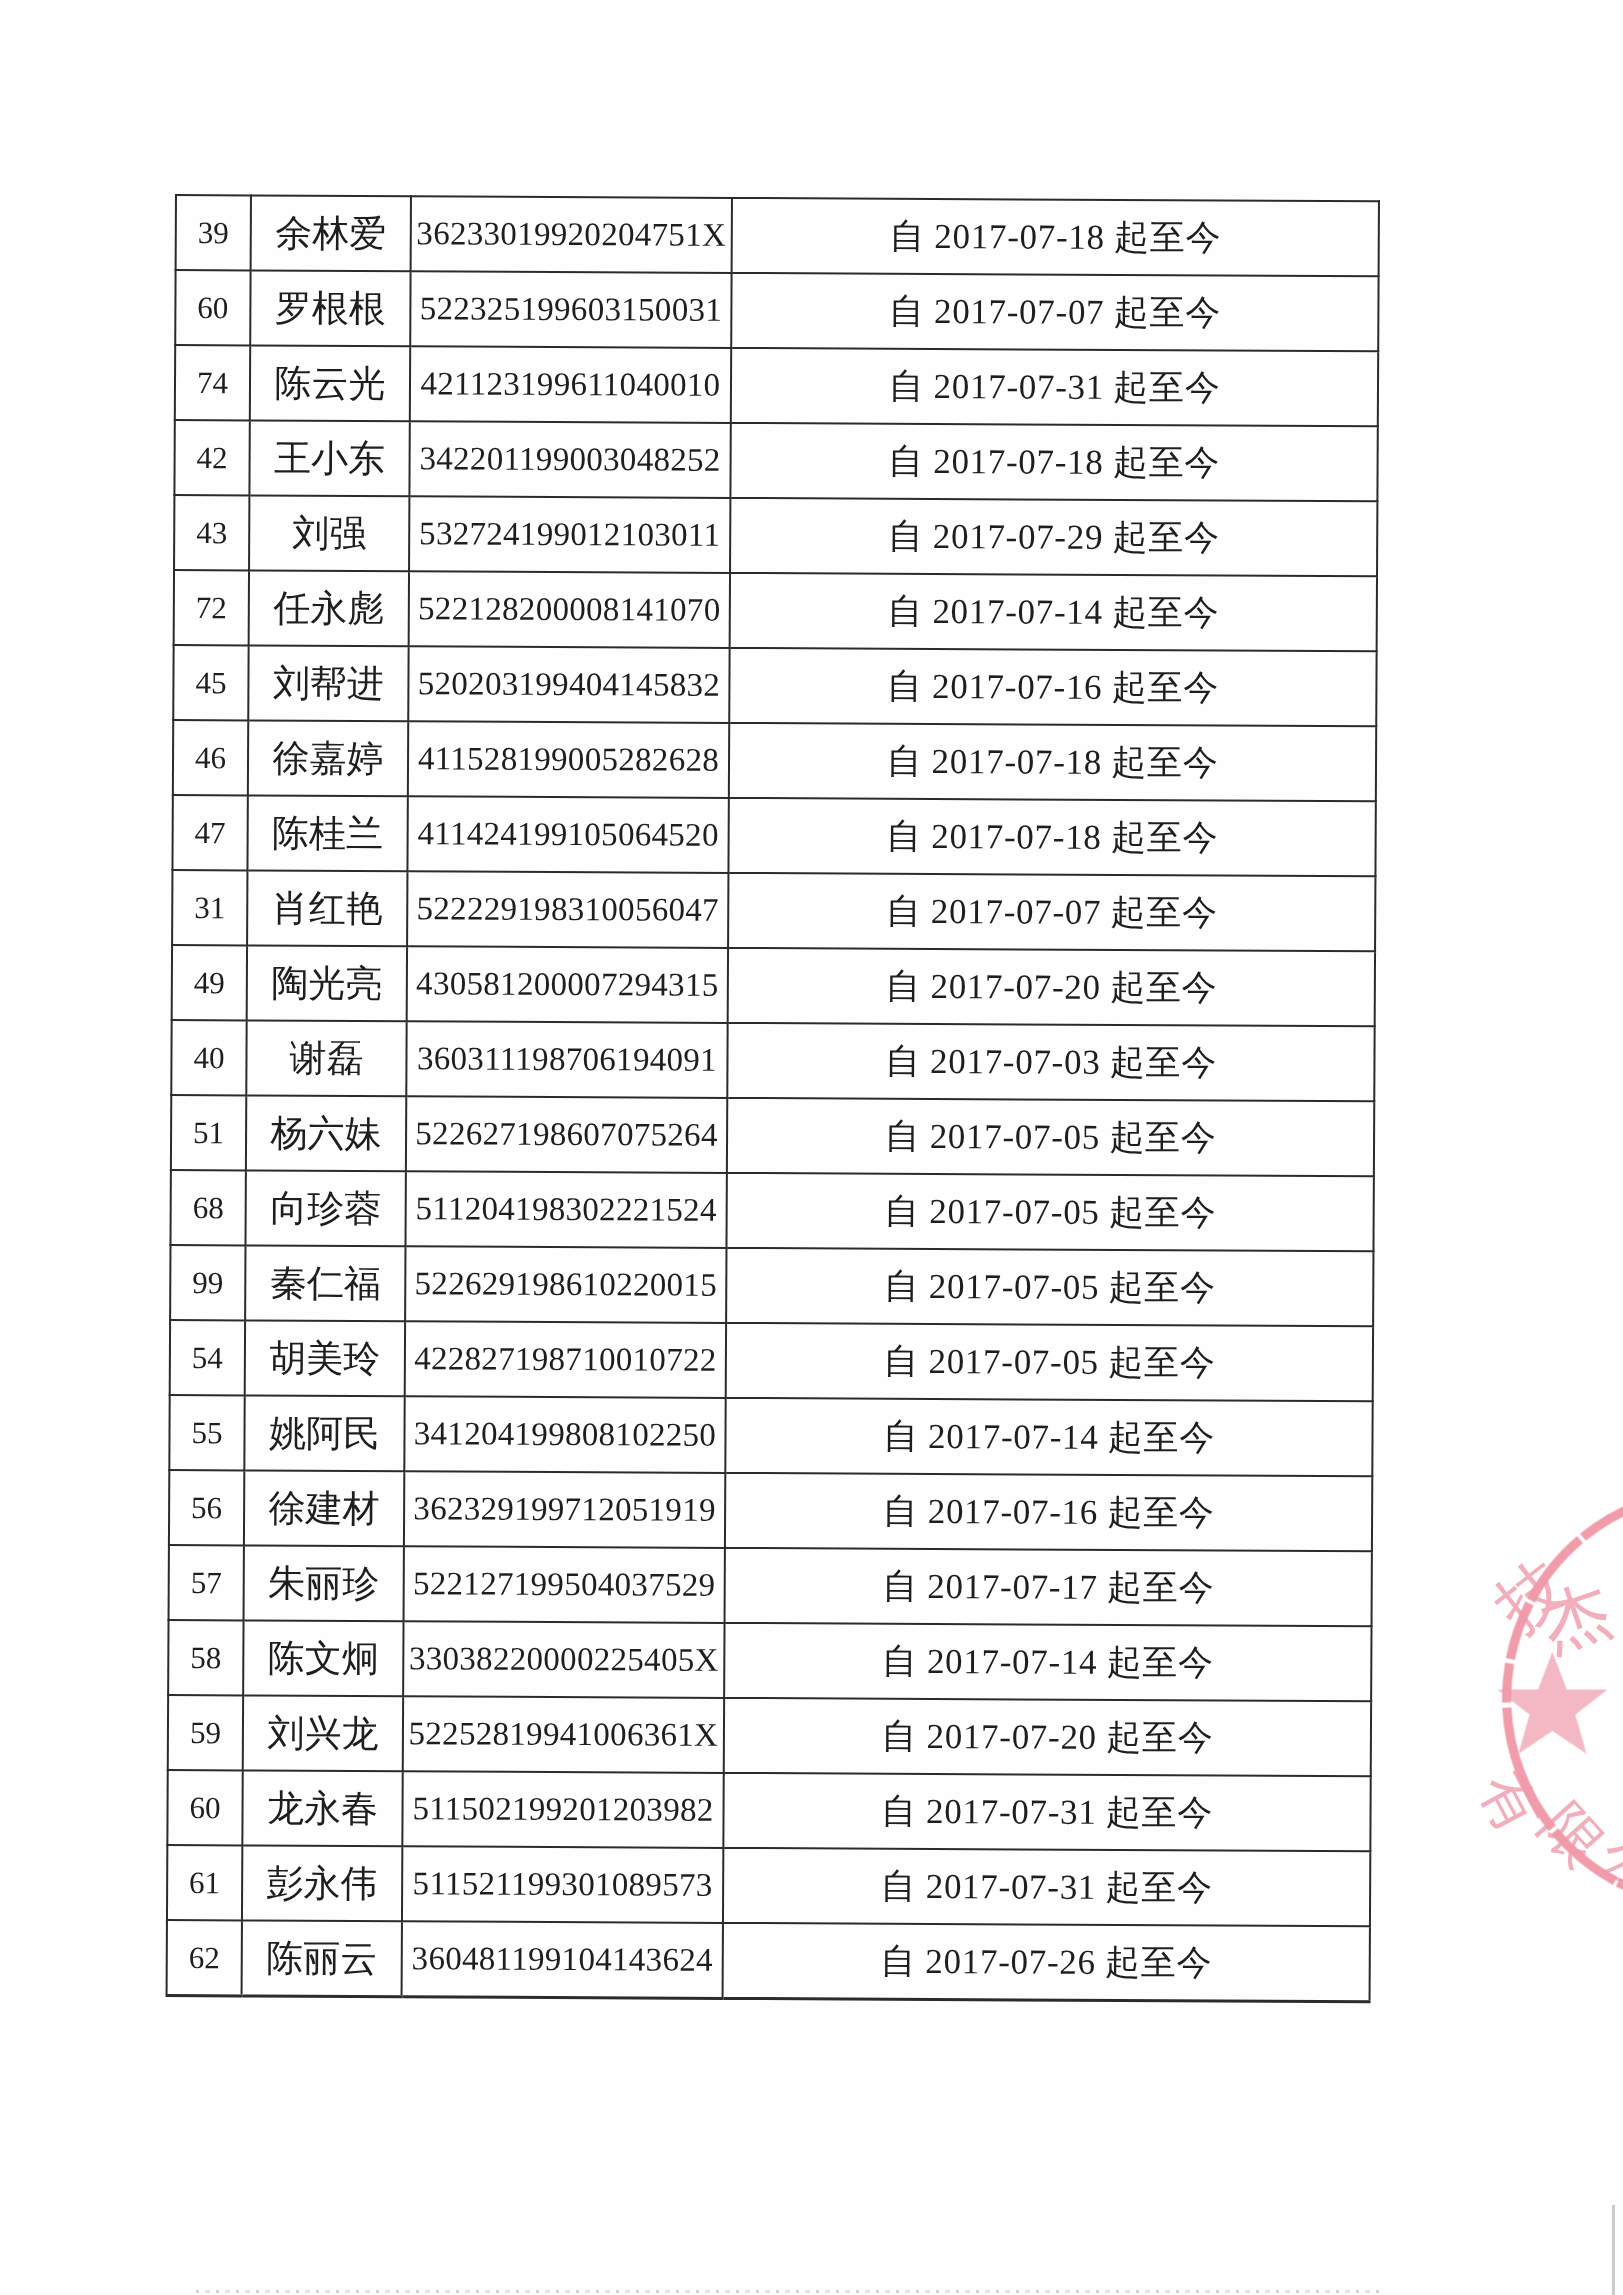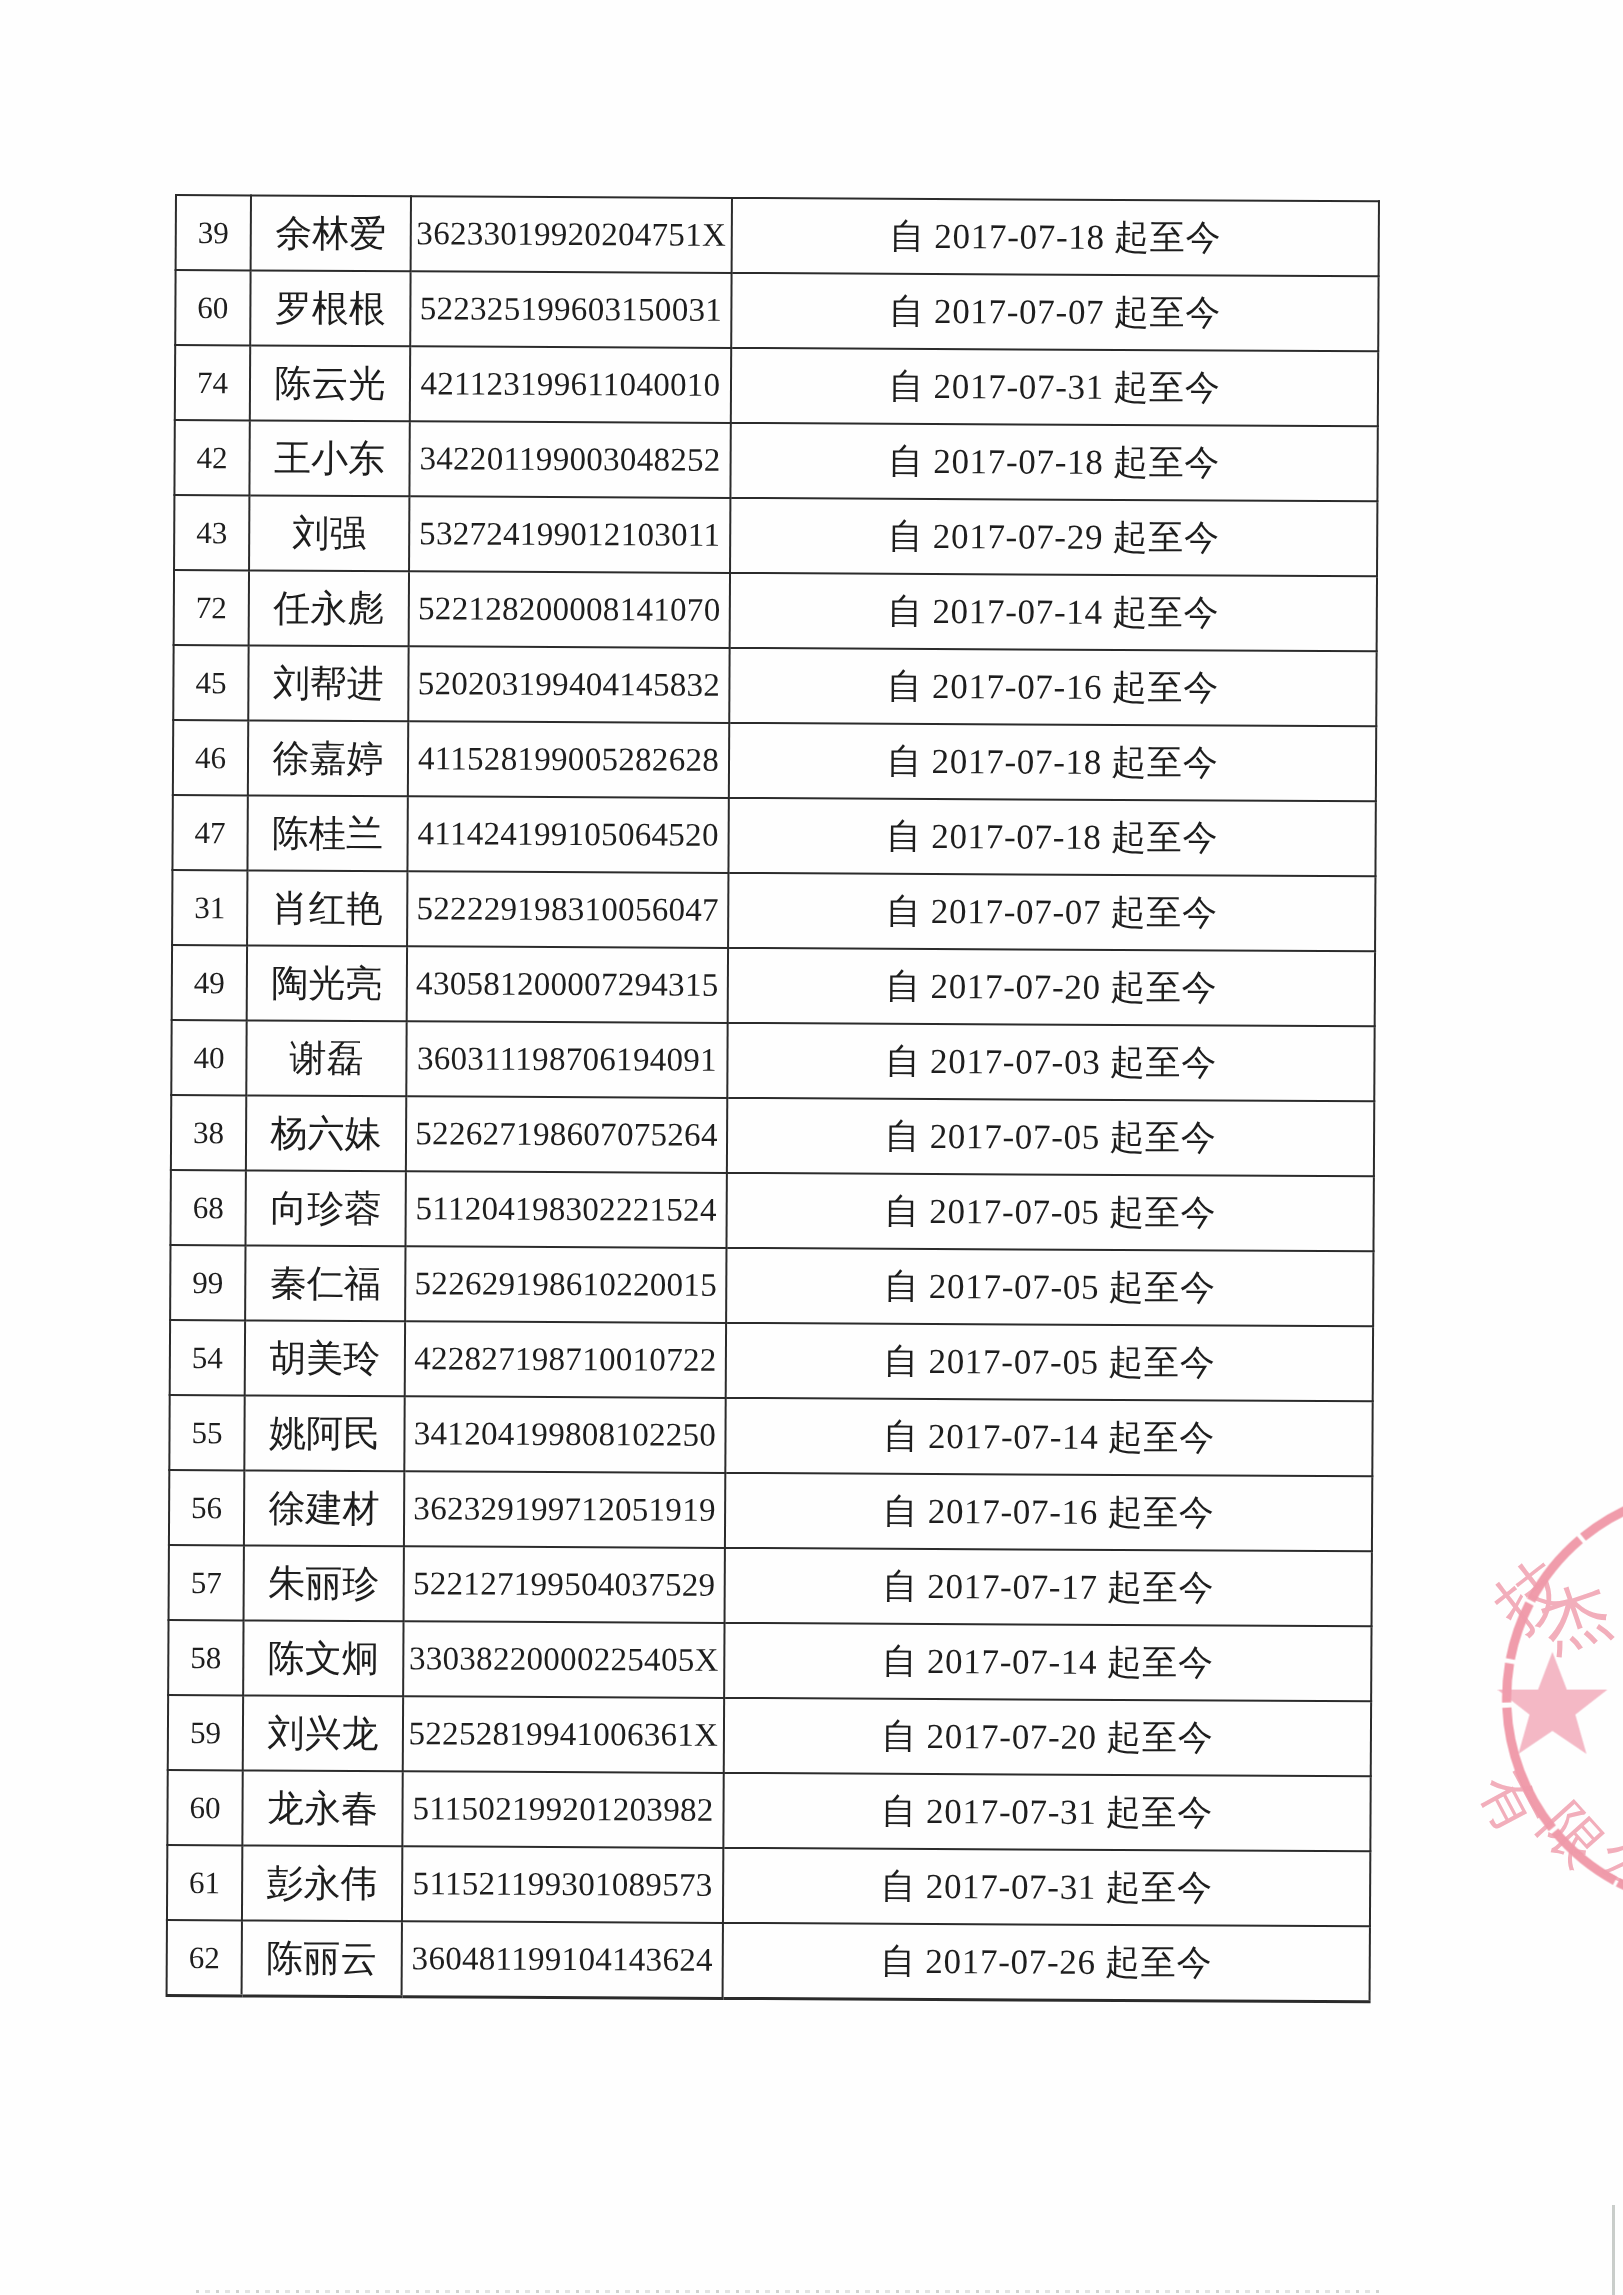--- a/index.html
+++ b/index.html
@@ -156,21 +156,21 @@
           <td class="c2">430581200007294315</td>
           <td class="c3">自 2017-07-20 起至今</td>
         </tr>
         <tr>
           <td class="c0">40</td>
           <td class="c1">谢磊</td>
           <td class="c2">360311198706194091</td>
           <td class="c3">自 2017-07-03 起至今</td>
         </tr>
         <tr>
-          <td class="c0">38</td>
+          <td class="c0">51</td>
           <td class="c1">杨六妹</td>
           <td class="c2">522627198607075264</td>
           <td class="c3">自 2017-07-05 起至今</td>
         </tr>
         <tr>
           <td class="c0">68</td>
           <td class="c1">向珍蓉</td>
           <td class="c2">511204198302221524</td>
           <td class="c3">自 2017-07-05 起至今</td>
         </tr>

